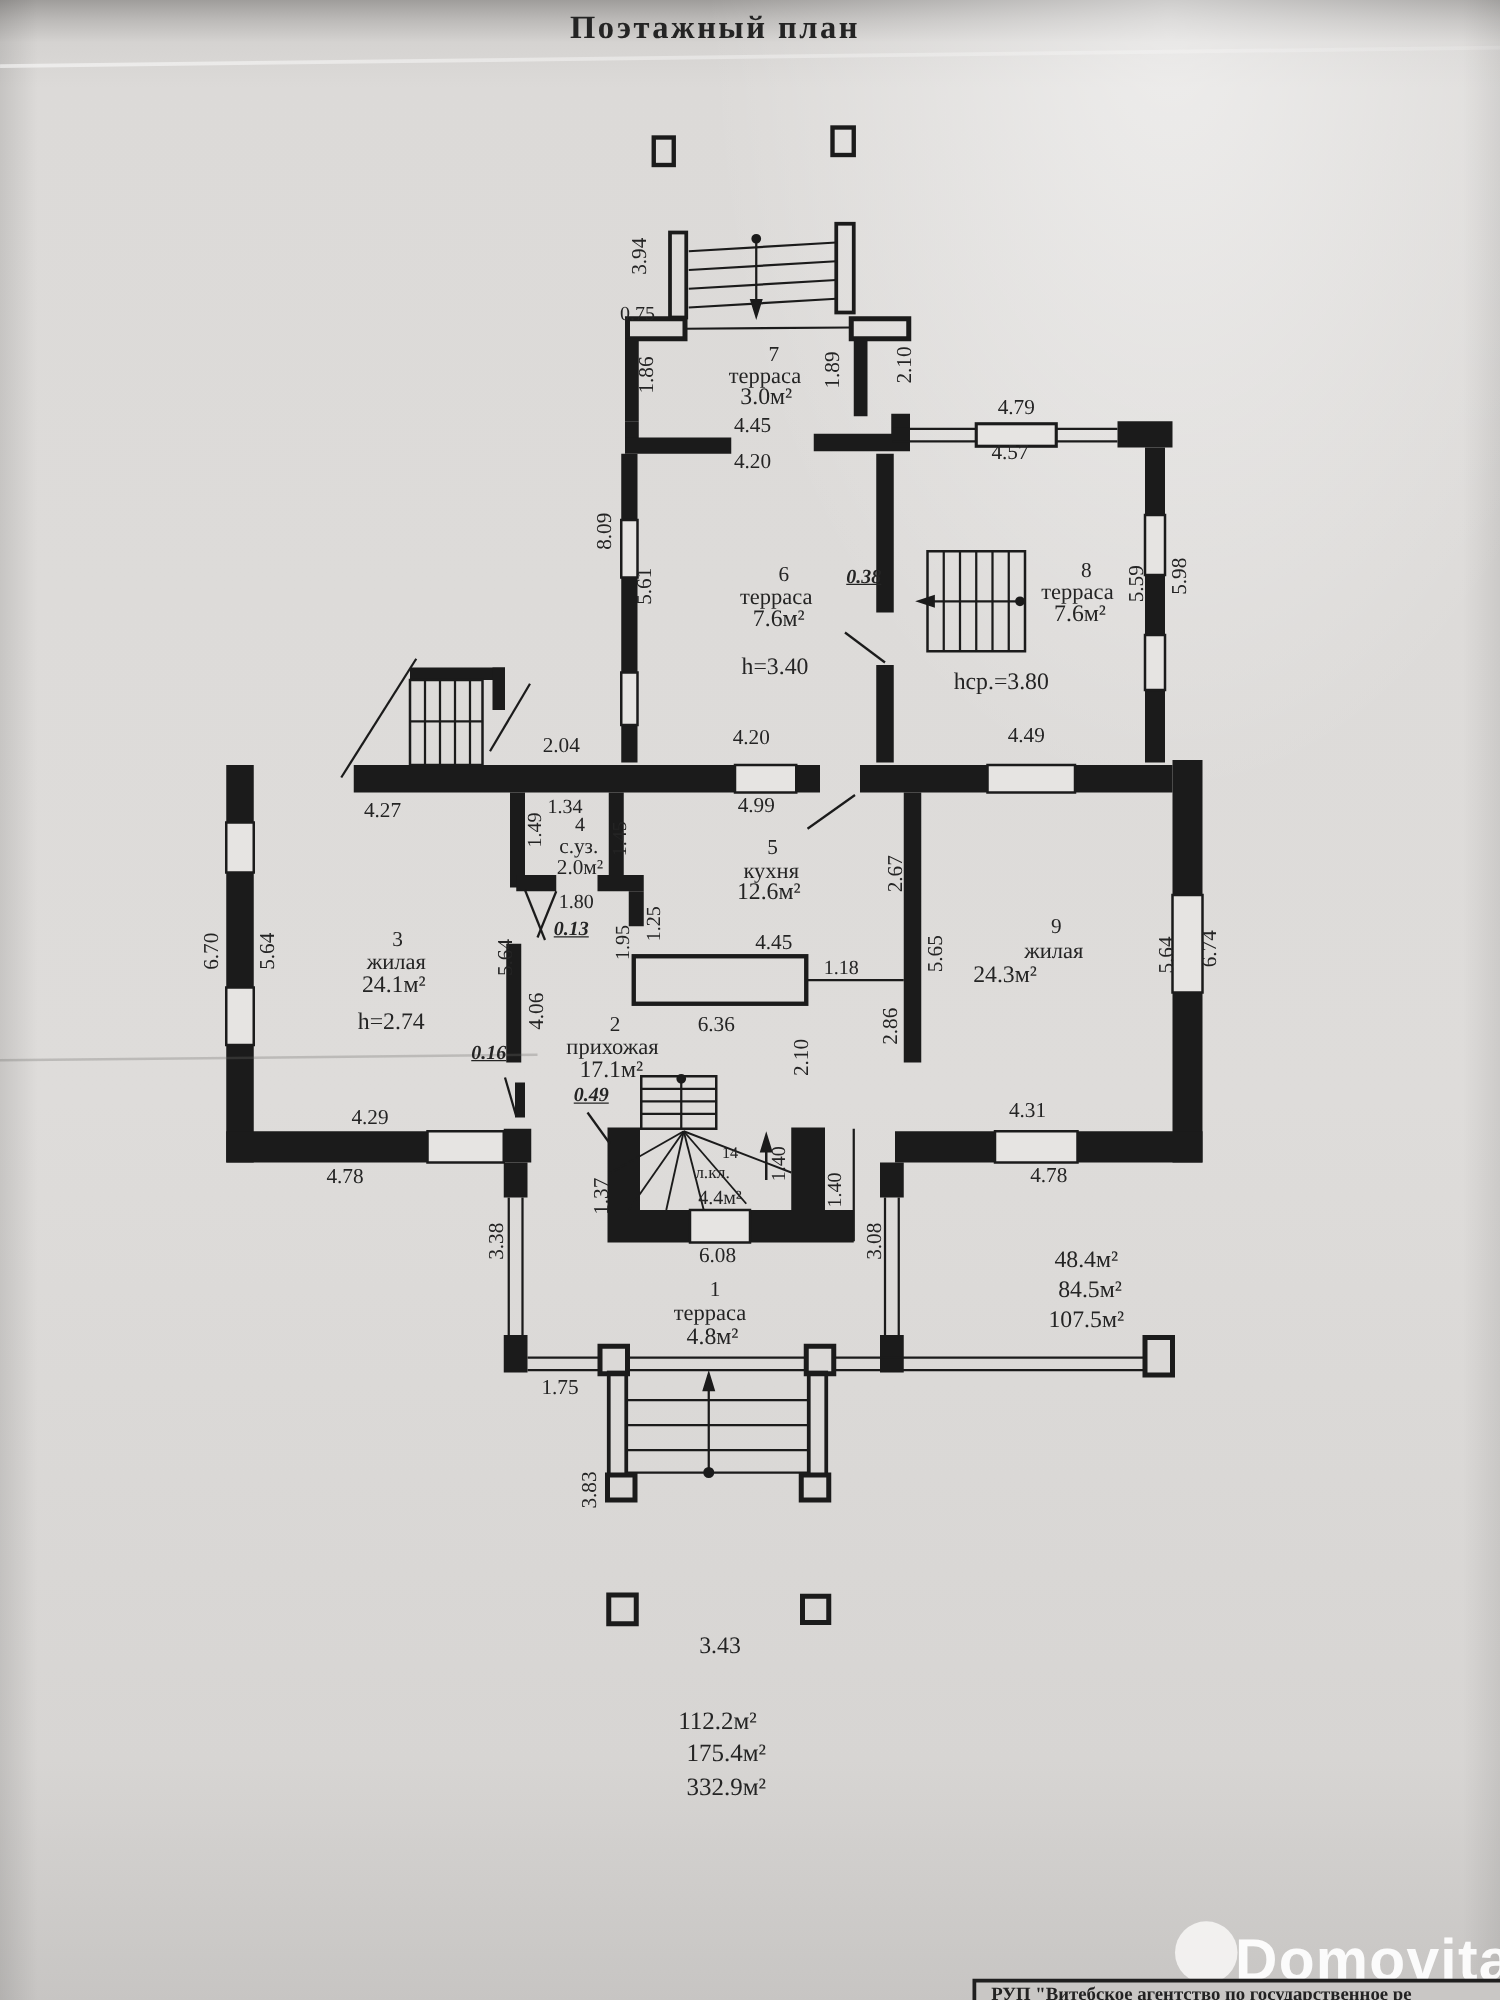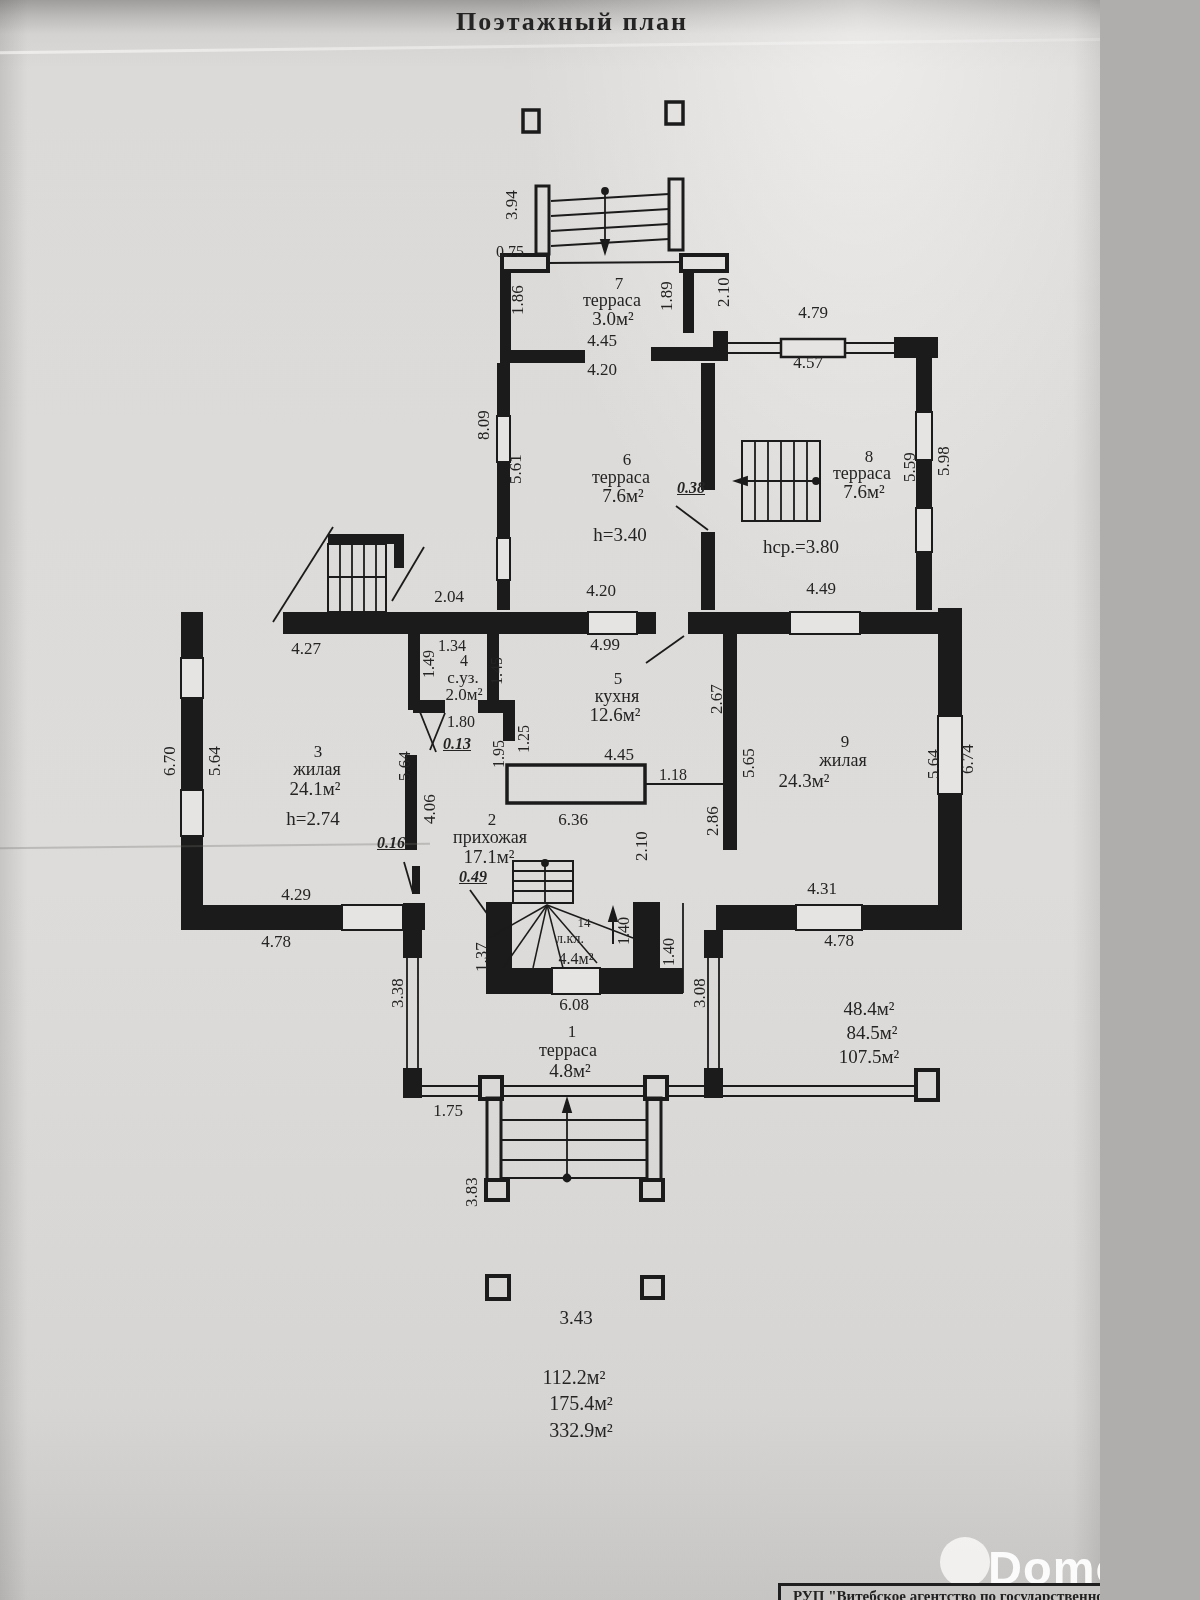--- a/index.html
+++ b/index.html
@@ -1,16 +1,16 @@
 <!DOCTYPE html>
 <html><head>
 <meta charset="utf-8">
 <style>
   html,body{margin:0;padding:0;background:#b0aeac;}
-  #page{position:relative;width:1100px;height:1600px;overflow:hidden;
+  #page{position:relative;width:1200px;height:1600px;overflow:hidden;
     font-family:"Liberation Serif","DejaVu Serif",serif;color:#222;
     background:
       radial-gradient(ellipse at 78% 1%, rgba(255,255,255,0.5), rgba(255,255,255,0) 28%),
       linear-gradient(90deg, rgba(0,0,0,0.10) 0, rgba(0,0,0,0) 2.5%, rgba(0,0,0,0) 97.5%, rgba(0,0,0,0.08) 100%),
       linear-gradient(180deg,#9f9d9b 0px,#bcbab8 16px,#d5d3d1 34px,#dcdad8 70px,#dedcda 55%,#d7d5d3 88%,#c7c5c3 100%);}
   svg{position:absolute;left:0;top:0;}
   .lbl{position:absolute;transform:translate(-50%,-50%);white-space:nowrap;
        font-size:18px;color:#242424;line-height:1;}
   .rot{transform:translate(-50%,-50%) rotate(-90deg);}
   .it{font-style:italic;font-weight:bold;text-decoration:underline;font-size:16px;}
@@ -260,25 +260,25 @@
   <div class="lbl" style="left:568px;top:1050px">терраса</div>
   <div class="lbl s19" style="left:570px;top:1070px">4.8м²</div>
 
   <div class="lbl s17 rot" style="left:511px;top:205px">3.94</div>
   <div class="lbl s16" style="left:510px;top:252px">0.75</div>
   <div class="lbl s17 rot" style="left:517px;top:300px">1.86</div>
   <div class="lbl s17 rot" style="left:666px;top:296px">1.89</div>
   <div class="lbl s17 rot" style="left:723px;top:292px">2.10</div>
   <div class="lbl s17" style="left:602px;top:340px">4.45</div>
   <div class="lbl s17" style="left:602px;top:369px">4.20</div>
-  <div class="lbl s17" style="left:813px;top:312px">4.79</div>
+  <div class="lbl s17" style="left:813px;top:326px">4.79</div>
   <div class="lbl s17" style="left:808px;top:362px">4.57</div>
   <div class="lbl s17 rot" style="left:483px;top:425px">8.09</div>
   <div class="lbl s17 rot" style="left:515px;top:469px">5.61</div>
-  <div class="lbl it" style="left:691px;top:488px">0.38</div>
+  <div class="lbl it" style="left:691px;top:462px">0.38</div>
   <div class="lbl s17 rot" style="left:909px;top:467px">5.59</div>
   <div class="lbl s17 rot" style="left:943px;top:461px">5.98</div>
   <div class="lbl s17" style="left:449px;top:596px">2.04</div>
   <div class="lbl s17" style="left:601px;top:590px">4.20</div>
   <div class="lbl s17" style="left:821px;top:588px">4.49</div>
   <div class="lbl s17" style="left:605px;top:644px">4.99</div>
   <div class="lbl s17" style="left:306px;top:648px">4.27</div>
   <div class="lbl s16" style="left:452px;top:646px">1.34</div>
   <div class="lbl s16 rot" style="left:429px;top:664px">1.49</div>
   <div class="lbl s16 rot" style="left:497px;top:671px">1.45</div>

